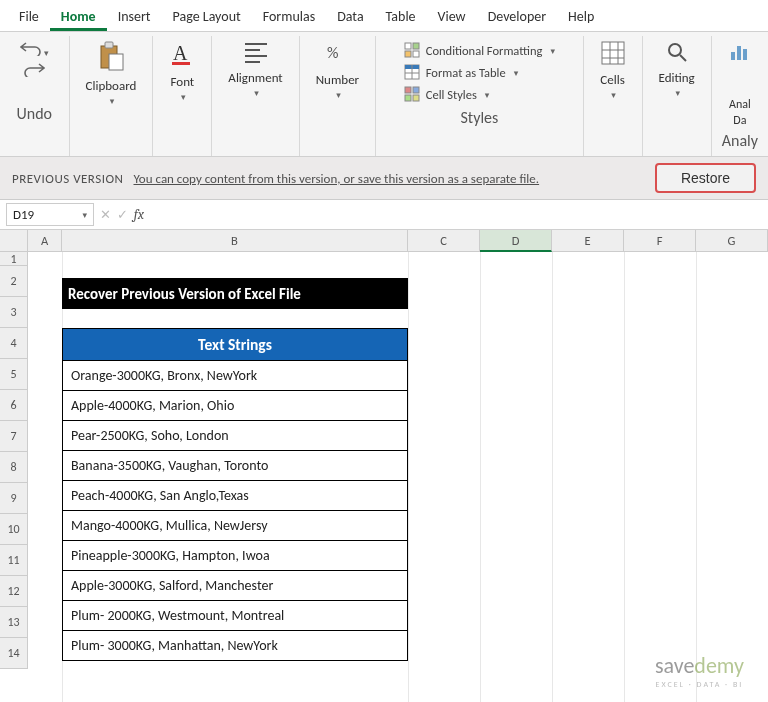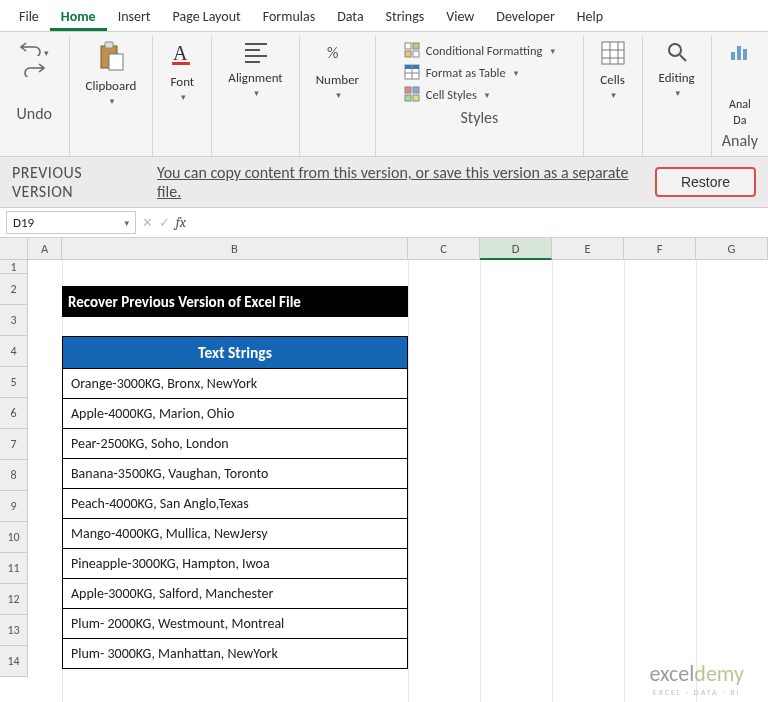--- a/index.html
+++ b/index.html
@@ -18,28 +18,28 @@
 
 .btncol { display: flex; flex-direction: column; align-items: center; gap: 2px; padding: 0 6px; }
 .big-label { font-size: 13px; color: #333; margin-top: 4px; }
 .rowstack { display: flex; flex-direction: column; gap: 2px; align-items: flex-start; }
 .row-mini { display: flex; align-items: center; gap: 6px; font-size: 12.5px; color: #444; padding: 2px 4px; }
 .row-mini svg { width: 16px; height: 16px; }
 .drop-caret { font-size: 9px; color: #666; margin-left: 2px; }
 
 
 .msgbar { display: flex; align-items: center; justify-content: space-between; background: #eceaea; padding: 6px 12px; border-bottom: 1px solid #ccc; }
-.msg-left { display: flex; align-items: center; gap: 10px; font-size: 16px; }
+.msg-left { display: flex; align-items: center; gap: 10px; font-size: 13px; }
 .msg-label { font-weight: 400; letter-spacing: 0.5px; color: #505050; }
 .msg-link { color: #505050; text-decoration: underline; }
 .restore-btn { border: 2.5px solid #d94f4f; border-radius: 4px; padding: 5px 24px; background: #f2f2f2; font-size: 14px; color: #333; }
 
 
 .fbar { display: flex; align-items: center; border-bottom: 1px solid #d0d0d0; background: #fff; padding: 3px 6px; gap: 6px; }
-.namebox { display: flex; align-items: center; border: 1px solid #ccc; background: #fff; padding: 3px 6px; width: 130px; justify-content: space-between; }
+.namebox { display: flex; align-items: center; border: 1px solid #ccc; background: #fff; padding: 3px 6px; width: 88px; justify-content: space-between; }
 .fx-icons { display: flex; align-items: center; gap: 6px; color: #777; font-size: 13px; }
 .fx-label { font-style: italic; font-family: "Cambria", serif; font-size: 14px; color: #555; }
 .formula-input { flex: 1; border: none; outline: none; font-size: 13px; padding: 3px 6px; }
 
 
 .grid { display: flex; }
 .rowhdrs { display: flex; flex-direction: column; }
 .corner { height: 22px; width: 28px; border-right: 1px solid #ccc; border-bottom: 1px solid #ccc; background: #eee; }
 .rh { height: 31px; width: 28px; border-right: 1px solid #ccc; border-bottom: 1px solid #ccc; background: #eee; display: flex; align-items: center; justify-content: center; font-size: 12px; color: #555; }
 .rh.first { height: 14px; }
@@ -69,21 +69,21 @@
 </head>
 <body>
 
 <div class="tabs">
   <div class="tab">File</div>
   <div class="tab active">Home</div>
   <div class="tab">Insert</div>
   <div class="tab">Page Layout</div>
   <div class="tab">Formulas</div>
   <div class="tab">Data</div>
-  <div class="tab">Strings</div>
+  <div class="tab">Table</div>
   <div class="tab">View</div>
   <div class="tab">Developer</div>
   <div class="tab">Help</div>
 </div>
 
 <div class="ribbon">
   <div class="group" style="padding-left:14px;padding-right:14px;">
     <div class="group-top">
       <div class="btncol">
         <div><svg width="22" height="16" viewBox="0 0 22 16">
@@ -308,18 +308,18 @@
         <div class="tbl-row">Banana-3500KG, Vaughan, Toronto</div>
         <div class="tbl-row">Peach-4000KG, San Anglo,Texas</div>
         <div class="tbl-row">Mango-4000KG, Mullica, NewJersy</div>
         <div class="tbl-row">Pineapple-3000KG, Hampton, Iwoa</div>
         <div class="tbl-row">Apple-3000KG, Salford, Manchester</div>
         <div class="tbl-row">Plum- 2000KG, Westmount, Montreal</div>
         <div class="tbl-row">Plum- 3000KG, Manhattan, NewYork</div>
       </div>
 
       <div class="watermark">
-        <div class="w1"><span>excel</span><span class="dem">demy</span></div>
+        <div class="w1"><span>save</span><span class="dem">demy</span></div>
         <div class="w2">EXCEL · DATA · BI</div>
       </div>
     </div>
   </div>
 </div>
 
 </body></html>

